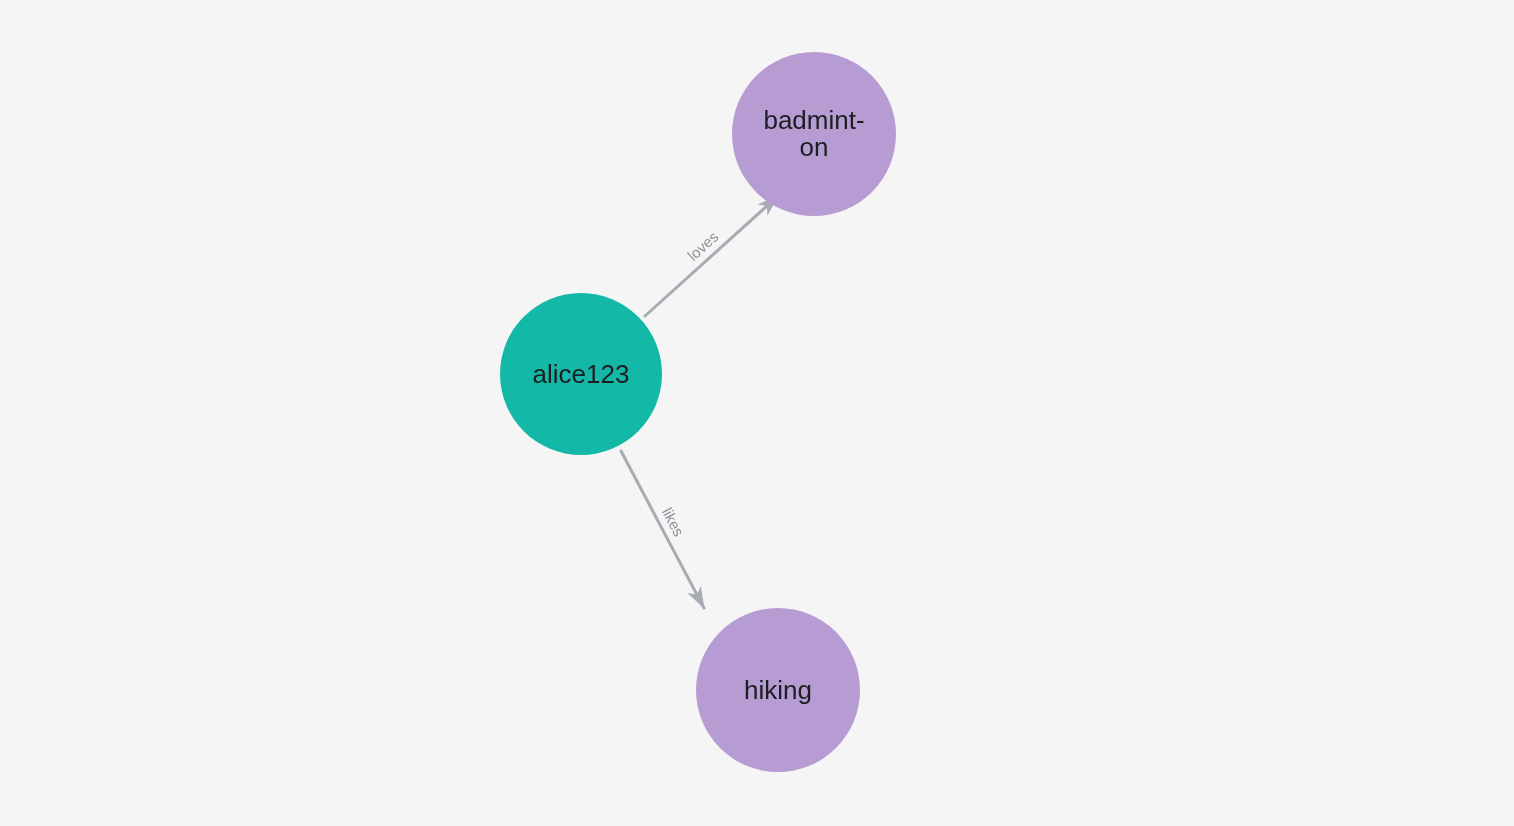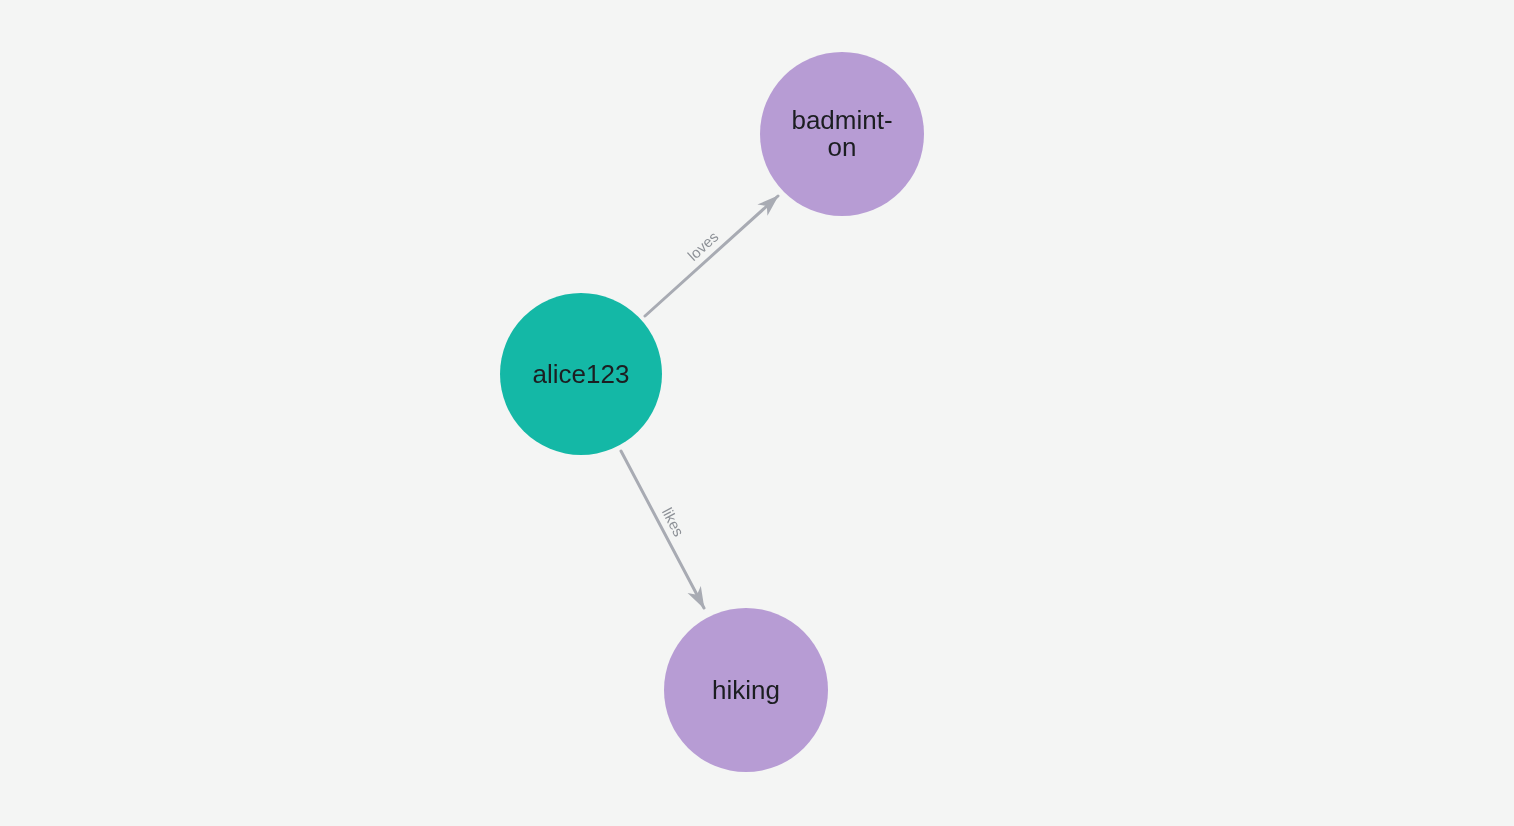--- a/index.html
+++ b/index.html
@@ -85,26 +85,26 @@
       <text class="edge-label" text-anchor="middle" dy="0.35em" transform="translate(673 522) rotate(62.4)" fill="#8c9096">likes</text>
     </g>
   </svg>
 
   <div class="node node--person" style="left:500px; top:293px;">
     <div class="node-label">
       <span class="line">alice123</span>
     </div>
   </div>
 
-  <div class="node node--topic" style="left:760px; top:52px;">
+  <div class="node node--topic" style="left:732px; top:52px;">
     <div class="node-label">
       <span class="line">badmint-</span>
       <span class="line">on</span>
     </div>
   </div>
 
-  <div class="node node--topic" style="left:664px; top:608px;">
+  <div class="node node--topic" style="left:696px; top:608px;">
     <div class="node-label">
       <span class="line">hiking</span>
     </div>
   </div>
 
 </div>
 
 </body></html>

